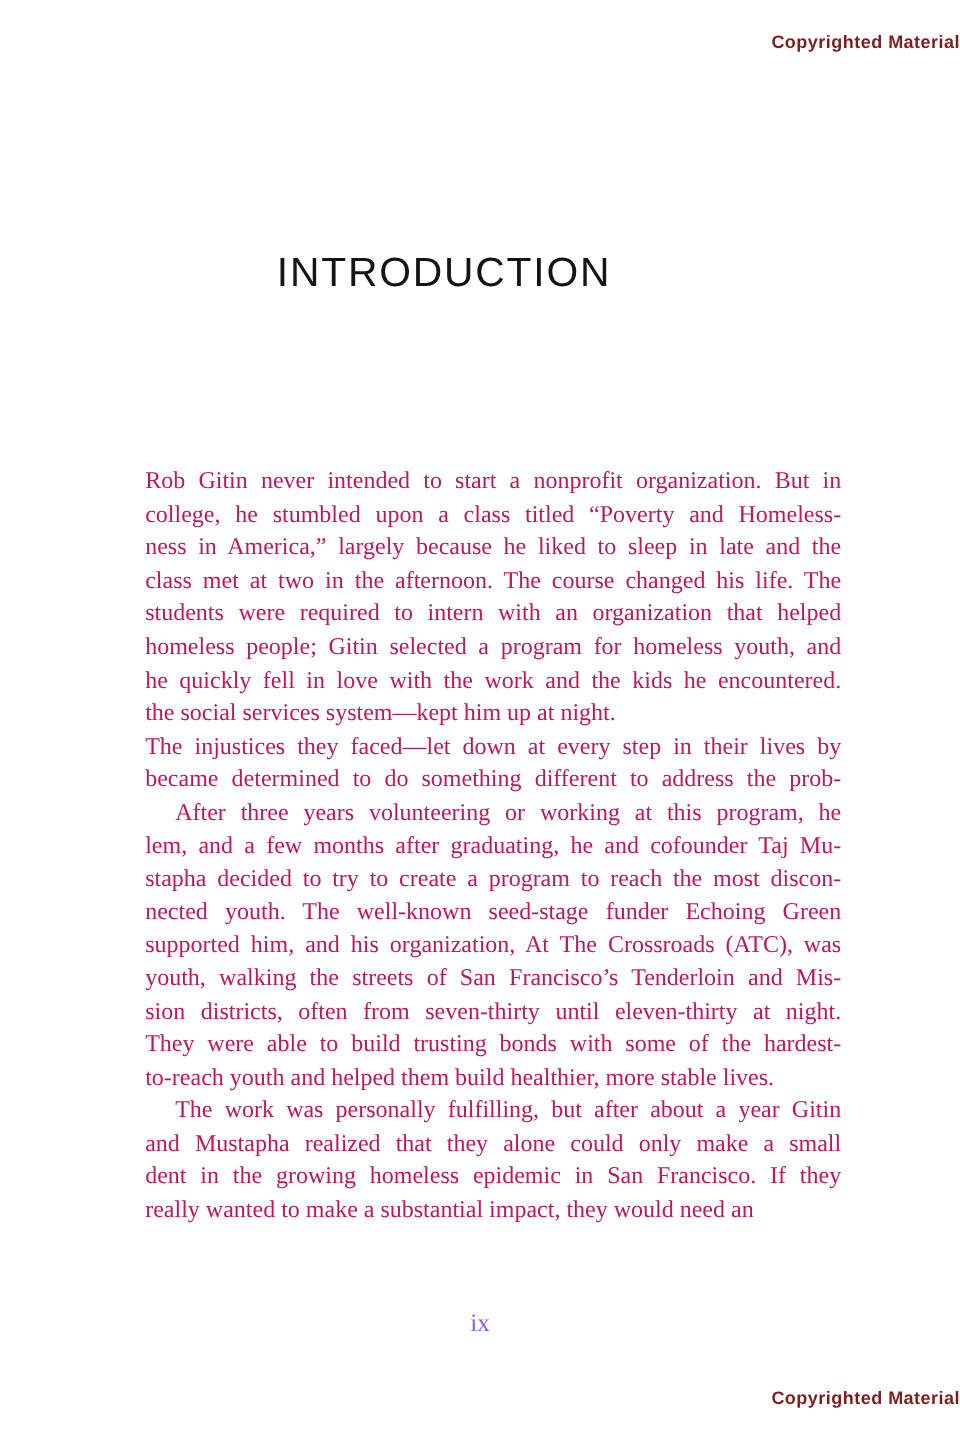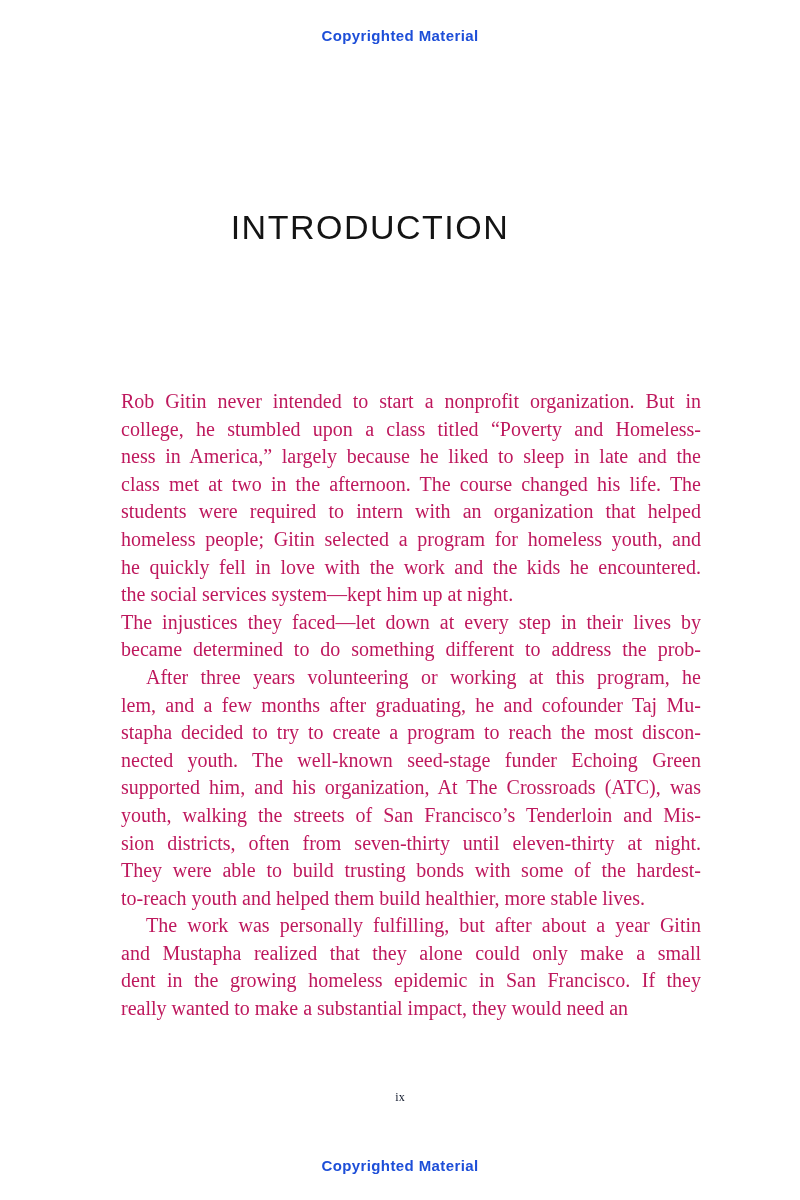--- a/index.html
+++ b/index.html
@@ -9,26 +9,26 @@
     width: 800px;
     height: 1200px;
     background: #ffffff;
     overflow: hidden;
     font-family: "Liberation Serif", "DejaVu Serif", serif;
   }
   .notice {
     position: absolute;
     left: 0;
     width: 800px;
-    text-align: center;
+    text-align: right;
     font-family: "Liberation Sans", "DejaVu Sans", sans-serif;
     font-weight: bold;
     font-size: 15px;
     letter-spacing: 0.4px;
-    color: #1d4ed8;
+    color: #7f1d1d;
   }
   .notice-top { top: 27px; }
   .notice-bottom { top: 1157px; }
   .chapter-title {
     position: absolute;
     top: 208px;
     left: 0;
     width: 740px;
     text-align: center;
     font-family: "Liberation Sans", "DejaVu Sans", sans-serif;
@@ -56,22 +56,22 @@
   }
   .body-text .line.first-indent {
     text-indent: 25px;
   }
   .folio {
     position: absolute;
     top: 1090px;
     left: 0;
     width: 800px;
     text-align: center;
-    font-size: 12px;
-    color: #0f172a;
+    font-size: 21px;
+    color: #8b5cf6;
   }
 </style>
 </head>
 <body>
 
 <div class="page">
 
   <div class="notice notice-top">Copyrighted Material</div>
 
   <h1 class="chapter-title">INTRODUCTION</h1>

